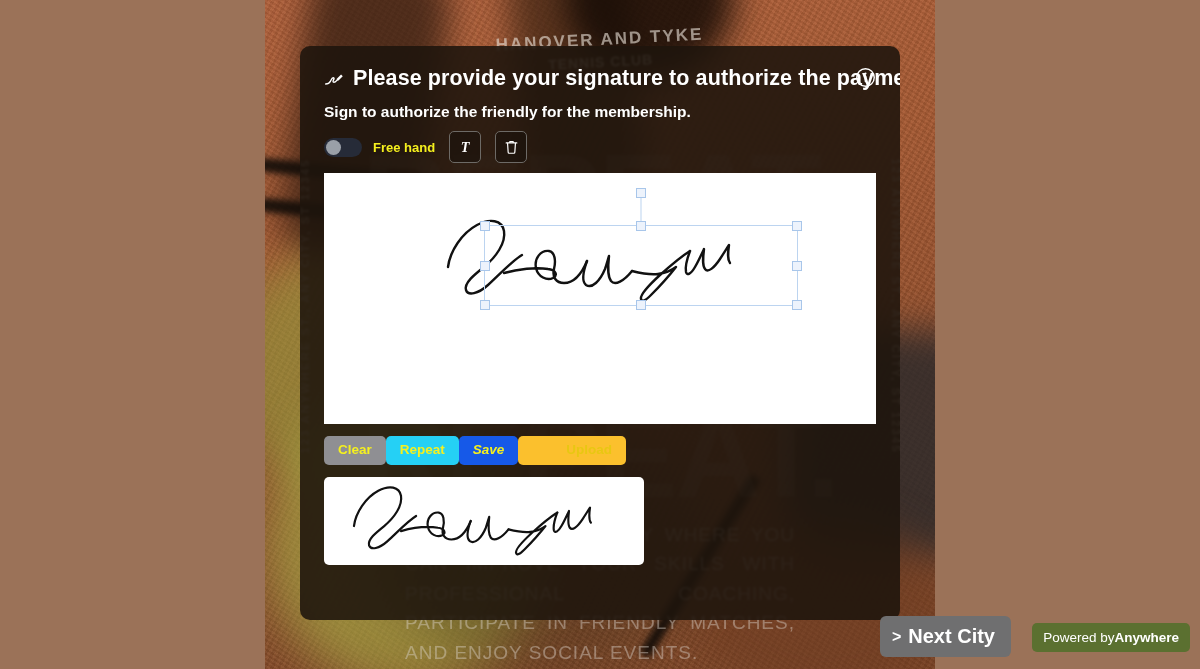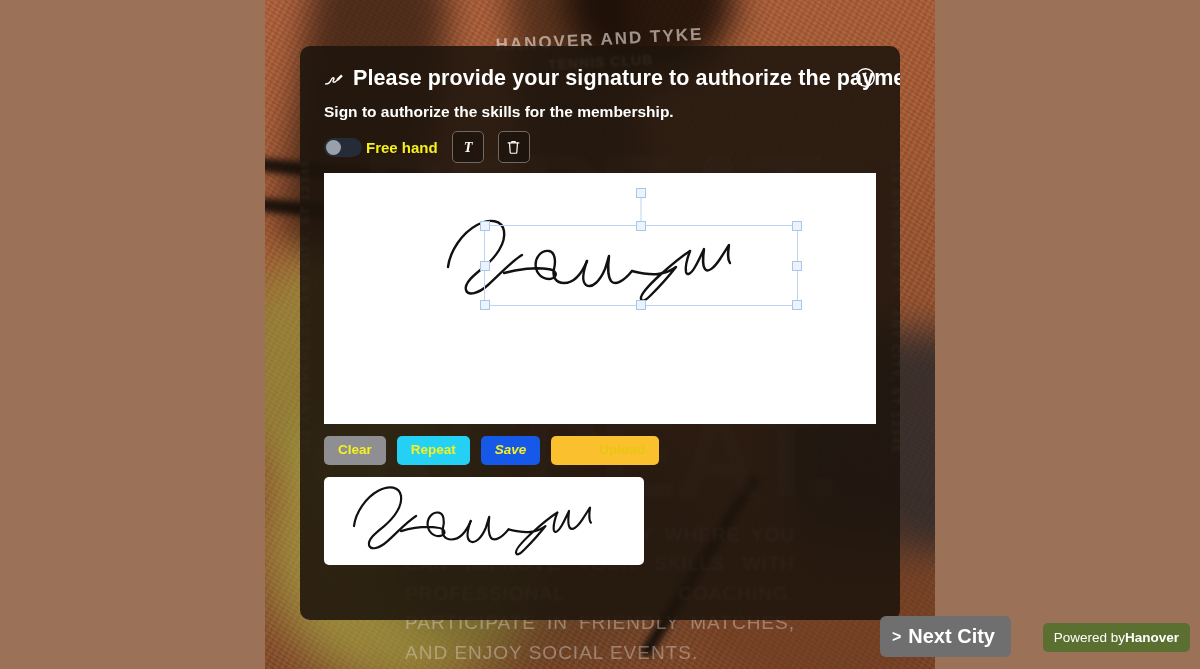--- a/index.html
+++ b/index.html
@@ -150,23 +150,23 @@
     cursor: pointer;
     flex: 0 0 auto;
   }
   .switch .knob {
     position: absolute; left: 2px; top: 2px;
     width: 15px; height: 15px;
     border-radius: 50%;
     background: #9aa0a8;
   }
   .switch-label {
-    margin-left: 4px;
+    margin-left: 11px;
     color: #f5f01e;
-    font-size: 15px;
+    font-size: 13px;
     font-weight: 700;
     white-space: nowrap;
   }
   .tool-btn {
     margin-left: 14px;
     width: 32px; height: 32px;
     border: 1px solid #6d6a66;
     border-radius: 5px;
     background: rgba(20,14,9,.5);
     display: flex; align-items: center; justify-content: center;
@@ -202,21 +202,21 @@
   .rot-stem {
     position: absolute;
     left: 50%; top: -33px;
     width: 1px; height: 33px;
     background: #bcd4f0;
     transform: translateX(-.5px);
   }
 
   
   .actions {
-    display: flex; gap: 11px;
+    display: flex; 
     margin-top: 12px;
   }
   .btn {
     border: none;
     border-radius: 5px;
     padding: 6px 14px;
     font-size: 13.5px;
     font-weight: 700;
     font-family: "Liberation Sans", sans-serif;
     cursor: pointer;
@@ -310,21 +310,21 @@
         </svg>
         <div class="modal-title">Please provide your signature to authorize the payment.</div>
       </div>
 
       <svg class="info-icon" viewBox="0 0 24 24" fill="none">
         <circle cx="12" cy="12" r="10" stroke="#ffffff" stroke-width="1.6"></circle>
         <circle cx="12" cy="7.4" r="1.2" fill="#ffffff"></circle>
         <rect x="11" y="10.4" width="2" height="7" rx="1" fill="#ffffff"></rect>
       </svg>
 
-      <div class="modal-sub">Sign to authorize the skills for the membership.</div>
+      <div class="modal-sub">Sign to authorize the friendly for the membership.</div>
 
       <div class="toolbar">
         <div class="switch">
           <div class="knob"></div>
         </div>
         <div class="switch-label">Free hand</div>
 
         <div class="tool-btn">
           <svg width="18" height="18" viewBox="0 0 24 24">
             <text x="12" y="18.5" text-anchor="middle" font-family="Liberation Serif, serif" font-size="19" font-style="italic" font-weight="700" fill="#ffffff">T</text>
@@ -387,16 +387,16 @@
     </div>
   </div>
 
   <button id="next-step">
     <span class="chev">&gt;</span>
     <span>Next City</span>
   </button>
 
   <div id="powered">
     <span>Powered by</span>
-      <span class="brand">Hanover</span>
+      <span class="brand">Anywhere</span>
   </div>
 
 </div>
 
 </body></html>

